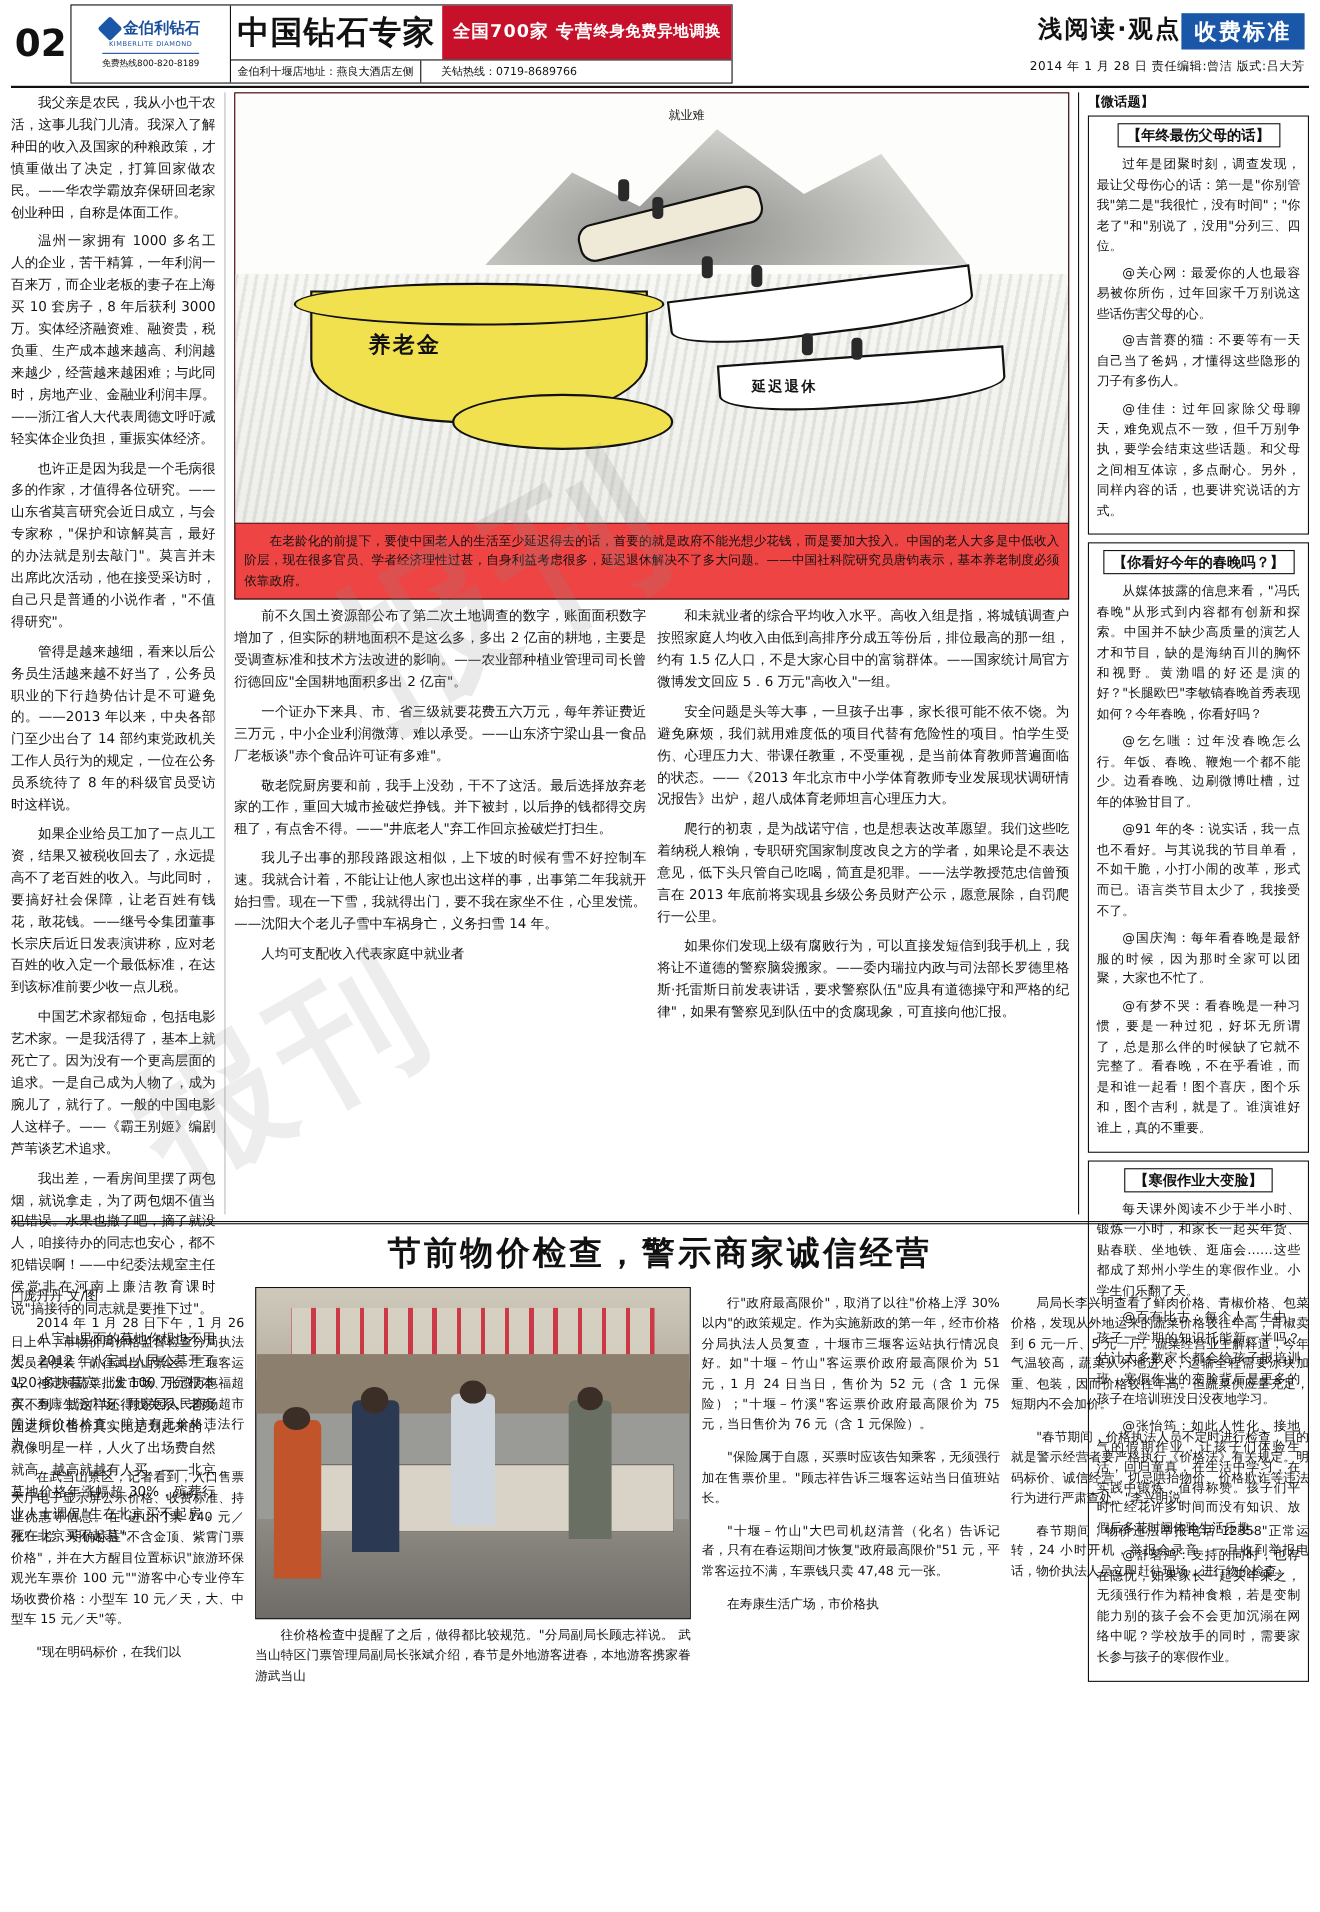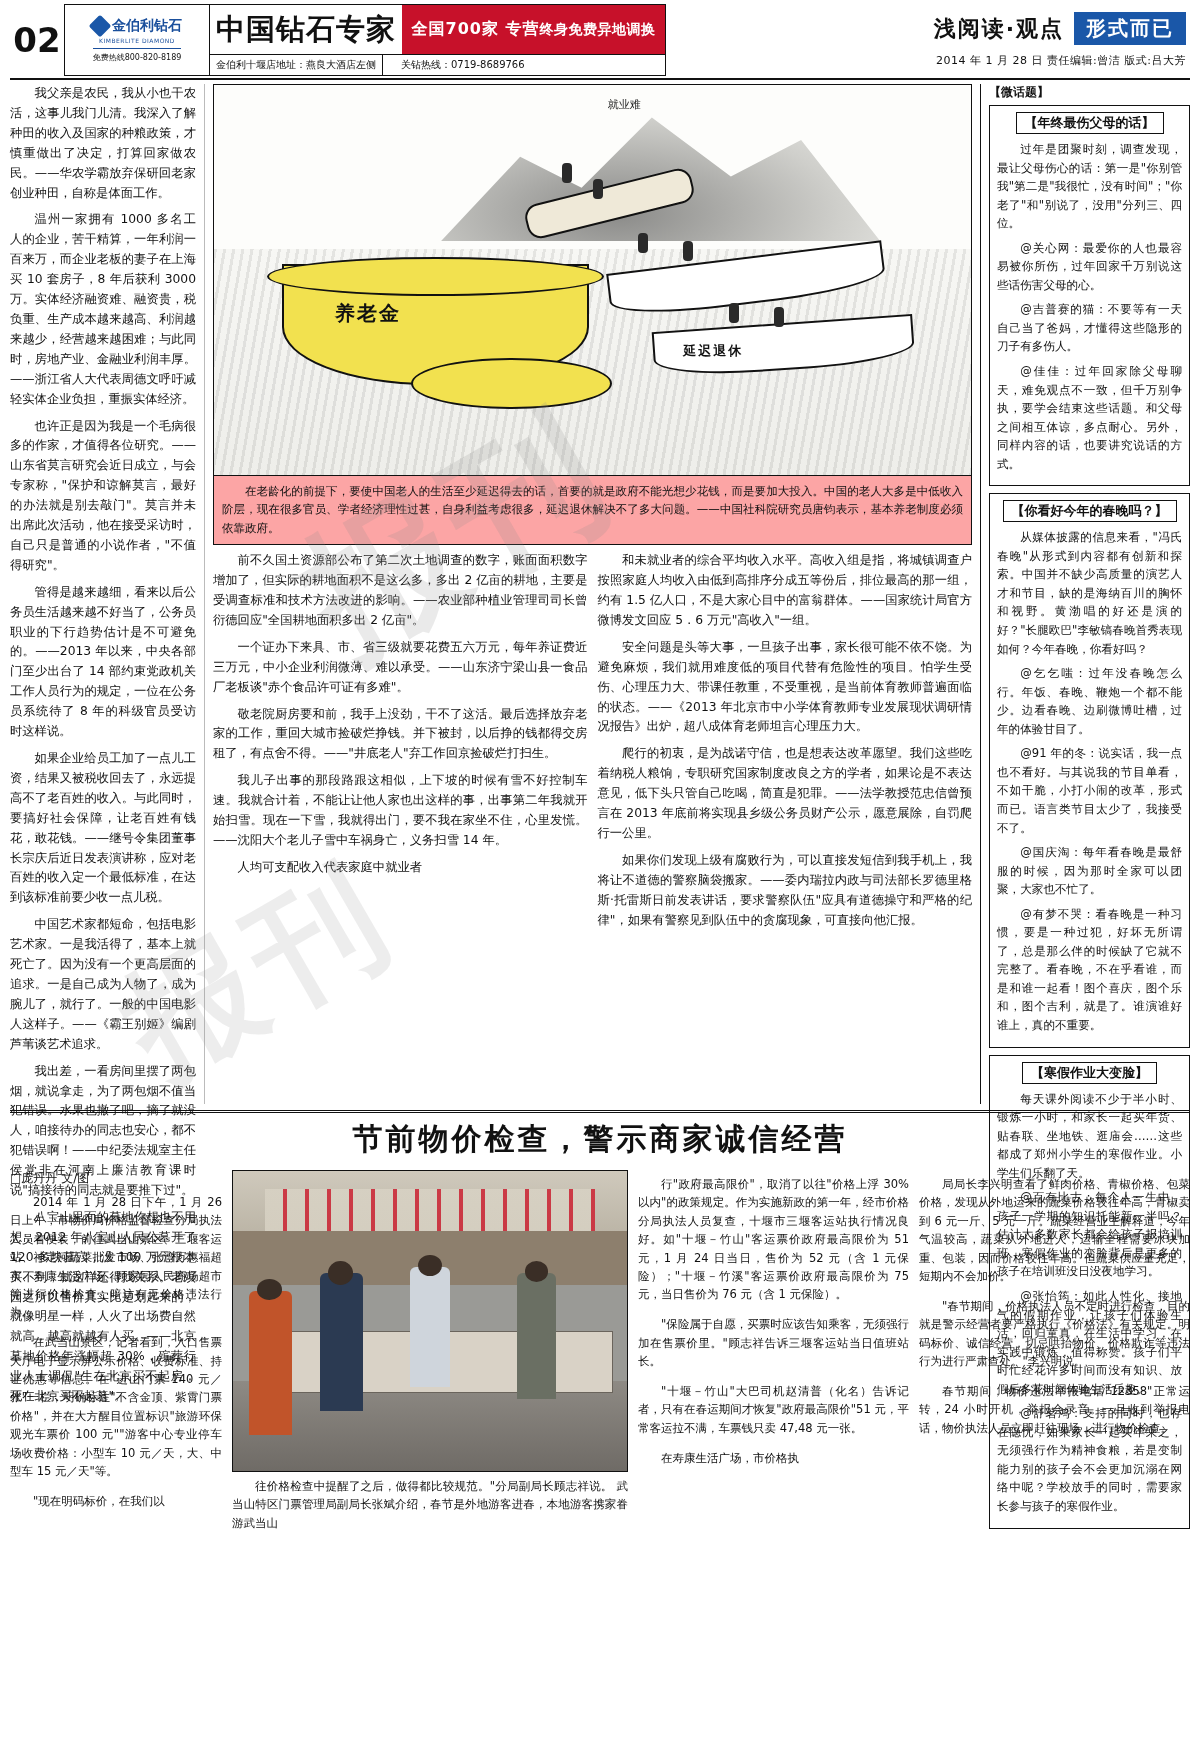--- a/index.html
+++ b/index.html
@@ -26,41 +26,41 @@
   .ad-main{flex:1;display:flex;flex-direction:column;}
   .ad-main-top{flex:1;display:flex;align-items:center;}
   .ad-title{font-size:29px;font-weight:bold;letter-spacing:1px;padding:0 6px;white-space:nowrap;}
   .ad-right{flex:1;background:#c7112a;color:#fff;height:100%;display:flex;flex-direction:row;justify-content:center;align-items:center;line-height:1.15;}
   .ad-right-1{font-size:16px;font-weight:bold;letter-spacing:1px;}
   .ad-right-2{font-size:14px;font-weight:bold;letter-spacing:.5px;}
   .ad-main-bot{height:20px;border-top:1px solid #111;display:flex;font-size:10px;align-items:center;}
   .ad-main-bot div{padding:0 6px;white-space:nowrap;}
   .ad-bot-sep{border-left:1px solid #111;height:100%;}
   .mast-right{flex:1;display:flex;flex-direction:column;align-items:flex-end;justify-content:center;padding-right:4px;}
-  .mast-right-row{display:flex;align-items:center;gap:10px;}
+  .mast-right-row{display:flex;}
   .mast-sec{font-size:22px;font-weight:bold;letter-spacing:2px;}
   .mast-badge{background:#1a57a8;color:#fff;font-size:20px;font-weight:bold;padding:3px 12px;letter-spacing:2px;}
   .mast-date{font-size:11px;margin-top:8px;letter-spacing:.5px;}
 
   .rule-thick{border-top:2px solid #111;margin:2px 0 0 0;}
 
   
   .top-sec{display:flex;gap:0;margin-top:4px;height:1020px;}
   .col-left{width:195px;border-right:1px solid #bbb;padding-right:8px;box-sizing:border-box;}
   .mid-block{flex:1;padding:0 8px;box-sizing:border-box;}
   .col-right{width:210px;border-left:1px solid #111;padding-left:8px;box-sizing:border-box;}
 
   .para{
     font-size:12.3px;line-height:1.62;text-align:justify;
     text-indent:2em;margin:0 0 7px 0;
     font-family:"DejaVu Sans","Liberation Sans",sans-serif;
   }
 
   
-  .cartoon-wrap{border:1px solid #111;padding:0;margin-bottom:6px;background:#fca5a5;}
+  .cartoon-wrap{border:1px solid #111;padding:0;margin-bottom:6px;background:#ef4444;}
   .cartoon{height:390px;position:relative;overflow:hidden;background:#fdfdfb;}
   .cart-caption{font-size:11.5px;line-height:1.6;text-align:justify;text-indent:2em;padding:6px 8px 7px 8px;border-top:1px solid #111;}
   .cart-label{position:absolute;font-size:11px;color:#222;}
 
   .mid-cols{display:flex;gap:10px;}
   .mid-cols .mc{flex:1;}
 
   
   .rbox{border:1px solid #111;padding:6px 7px;margin-bottom:7px;}
   .rbox-title{text-align:center;font-size:13px;font-weight:bold;border:1px solid #111;display:inline-block;padding:1px 8px;margin:0 auto 6px auto;}
@@ -144,21 +144,21 @@
           <div>金伯利十堰店地址：燕良大酒店左侧</div>
           <div class="ad-bot-sep"></div>
           <div>关钻热线：0719-8689766</div>
         </div>
       </div>
     </div>
 
     <div class="mast-right">
       <div class="mast-right-row">
         <div class="mast-sec">浅阅读·观点</div>
-        <div class="mast-badge">形式而已</div>
+        <div class="mast-badge">收费标准</div>
       </div>
       <div class="mast-date">2014 年 1 月 28 日 责任编辑:曾洁 版式:吕大芳</div>
     </div>
   </div>
 
   <div class="rule-thick"></div>
 
   <div class="top-sec">
 
     <div class="col-left">

